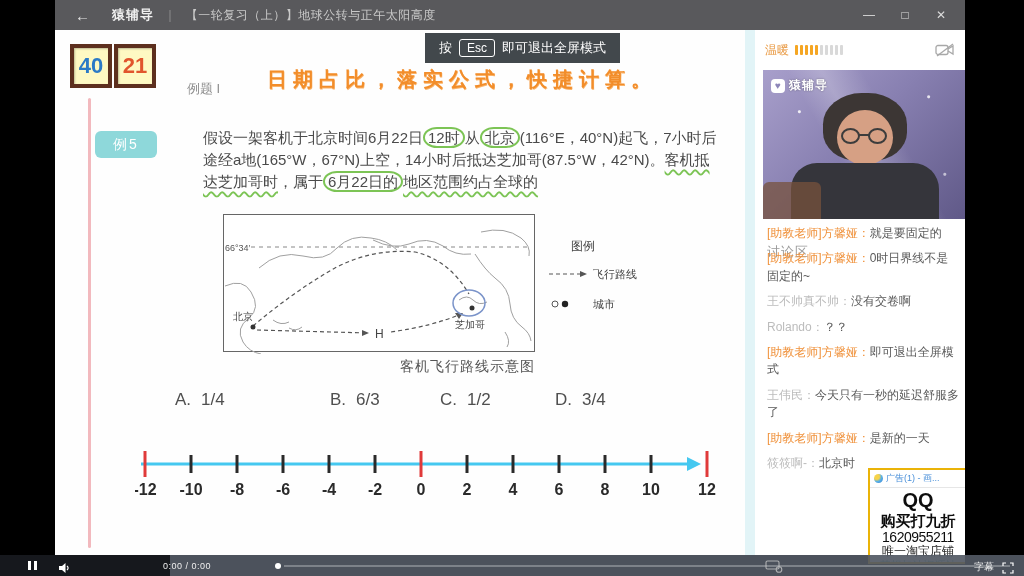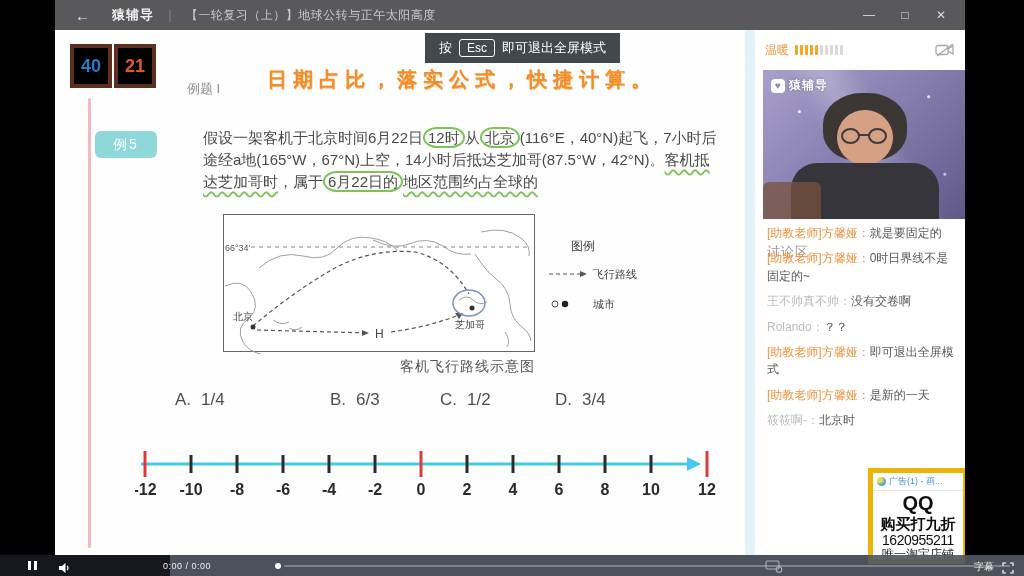--- a/index.html
+++ b/index.html
@@ -19,21 +19,21 @@
   .tb-btn.close { margin-right:6px; }
 
   .content { position:absolute; top:30px; left:0; width:910px; height:525px; display:flex; }
 
   
   .board { position:relative; width:700px; height:525px; background:#fefefe; overflow:hidden; }
   .pink-line { position:absolute; left:33px; top:68px; width:3px; height:450px; background:#f2b9be; border-radius:2px; }
   .cyan-right { position:absolute; right:0; top:0; width:10px; height:525px; background:#e2f4f7; }
 
   .scorebox { position:absolute; left:15px; top:14px; display:flex; z-index:5; }
-  .score { width:42px; height:44px; background:#000000; border:4px solid #5d2f1e; display:flex; align-items:center; justify-content:center; font-size:18px; font-weight:bold; box-shadow:inset 1px 1px 2px rgba(0,0,0,.25); }
+  .score { width:42px; height:44px; background:#fef9c3; border:4px solid #5d2f1e; display:flex; align-items:center; justify-content:center; font-size:22px; font-weight:bold; box-shadow:inset 1px 1px 2px rgba(0,0,0,.25); }
   .score.left { color:#2b7ac6; }
   .score.right { color:#e1552d; margin-left:2px; }
 
   .section-label { position:absolute; left:132px; top:50px; font-size:13px; color:#8d8d8d; }
   .headline { position:absolute; left:212px; top:36px; width:480px; font-size:20px; font-weight:bold; color:#f28d2a; letter-spacing:6px; text-shadow:0.5px 0.5px 0 #f9b36a; }
 
   .badge { position:absolute; left:40px; top:101px; width:62px; height:27px; background:#8ed8da; color:#fff; border-radius:6px; font-size:14px; display:flex; align-items:center; justify-content:center; letter-spacing:2px; }
 
   .question { position:absolute; left:148px; top:97px; width:515px; font-size:15px; color:#4a4a4a; line-height:1.45; }
   .circled { border:2px solid #7cc455; border-radius:16px / 12px; padding:0 3px; }
@@ -82,21 +82,21 @@
   .chat { position:absolute; left:12px; right:5px; top:195px; bottom:6px; overflow:hidden; font-size:12px; line-height:1.45; }
   .msg { margin-bottom:8px; color:#5a5a5a; }
   .nm { color:#bcbcbc; }
   .msg.ta .nm { color:#f0923c; }
 
   
   .esc-tip { position:absolute; left:425px; top:33px; height:30px; padding:0 14px; background:rgba(56,62,66,.95); color:#fff; display:flex; align-items:center; gap:7px; font-size:13px; z-index:30; }
   .esc-key { border:1px solid #fff; border-radius:3px; padding:1px 7px; font-size:12px; }
 
   
-  .ad { position:absolute; left:868px; top:468px; width:100px; height:96px; background:#fff; border:5px solid #eab308; z-index:60; overflow:hidden; }
+  .ad { position:absolute; left:868px; top:468px; width:100px; height:96px; background:#fff; border:2px solid #eab308; z-index:60; overflow:hidden; }
   .ad-header { display:flex; align-items:center; gap:3px; padding:2px 4px; border-bottom:1px solid #e6e6e6; }
   .ad-ico { width:9px; height:9px; border-radius:50%; background:radial-gradient(circle at 30% 30%, #f6d34a 0 30%, #57b0e8 55%, #3a7fd0 100%); }
   .ad-header span { font-size:9px; color:#4a90d9; white-space:nowrap; }
   .ad-body { text-align:center; line-height:1.15; }
   .ad-qq { font-size:20px; font-weight:bold; color:#0d0d0d; margin-top:1px; }
   .ad-l2 { font-size:15px; font-weight:bold; color:#0d0d0d; }
   .ad-l3 { font-size:14px; color:#0d0d0d; letter-spacing:-0.5px; }
   .ad-l4 { font-size:12px; color:#222; }
   .ad-l5 { font-size:11px; color:#2fa598; opacity:.85; }
 
@@ -282,20 +282,21 @@
         </div>
 
         <div class="discussion-title">讨论区</div>
 
         <div class="chat">
           <div class="msg ta"><span class="nm">[助教老师]方馨娅：</span><span>就是要固定的</span></div>
           <div class="msg ta"><span class="nm">[助教老师]方馨娅：</span><span>0时日界线不是固定的~</span></div>
           <div class="msg"><span class="nm">王不帅真不帅：</span><span>没有交卷啊</span></div>
           <div class="msg"><span class="nm">Rolando：</span><span>？？</span></div>
           <div class="msg ta"><span class="nm">[助教老师]方馨娅：</span><span>即可退出全屏模式</span></div>
+          <div class="msg"><span class="nm">王伟民：</span><span>今天只有一秒的延迟舒服多了</span></div>
           <div class="msg ta"><span class="nm">[助教老师]方馨娅：</span><span>是新的一天</span></div>
           <div class="msg"><span class="nm">筱筱啊-：</span><span>北京时</span></div>
         </div>
       </div>
     </div>
   </div>
 
   <div class="esc-tip">
     <span>按</span>
     <span class="esc-key">Esc</span>

